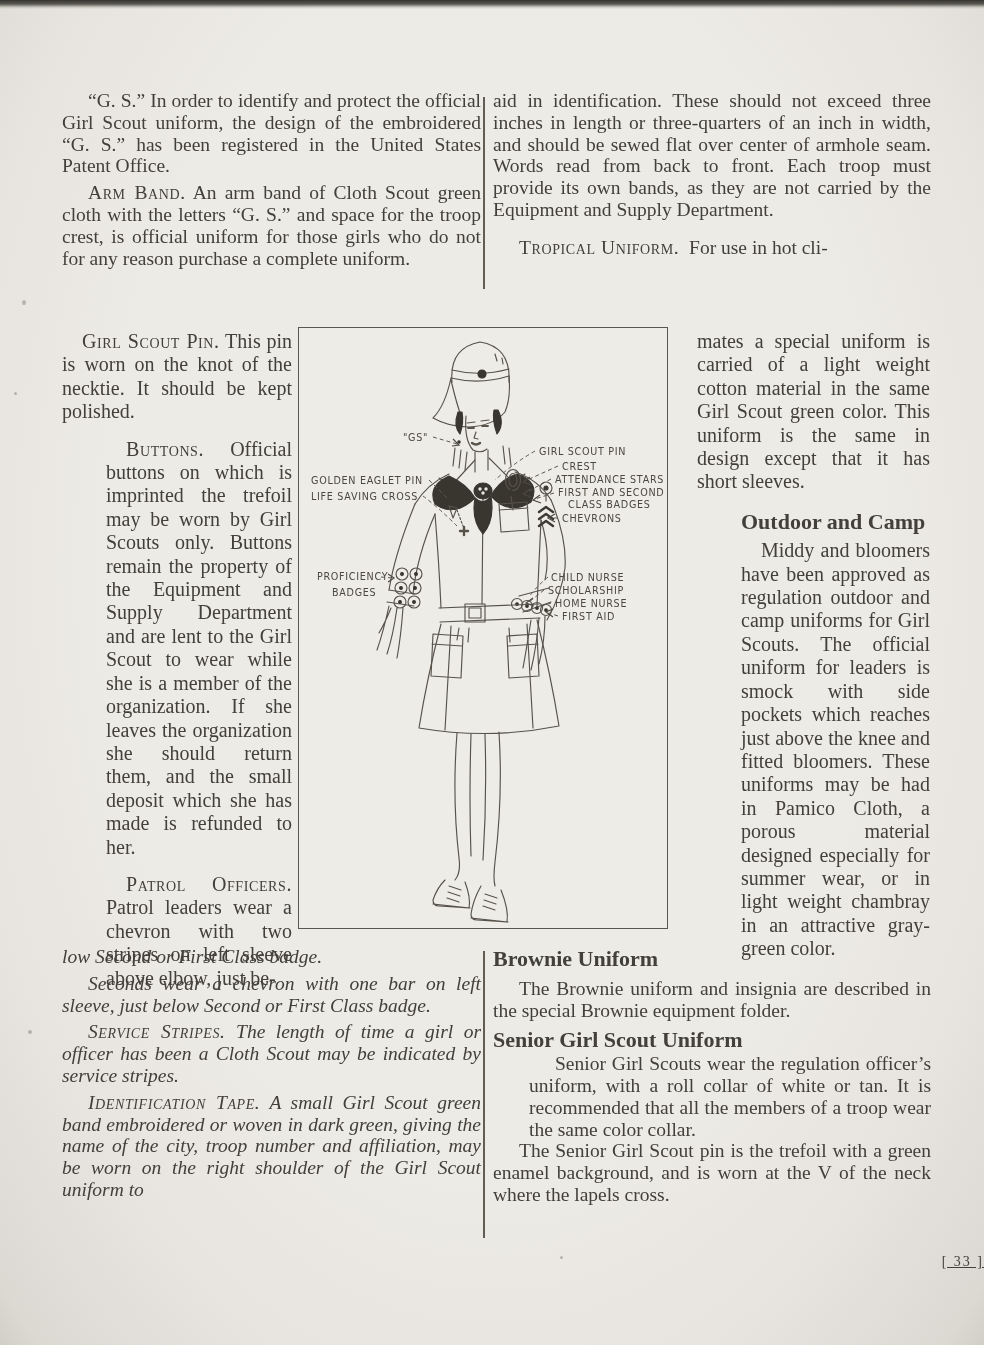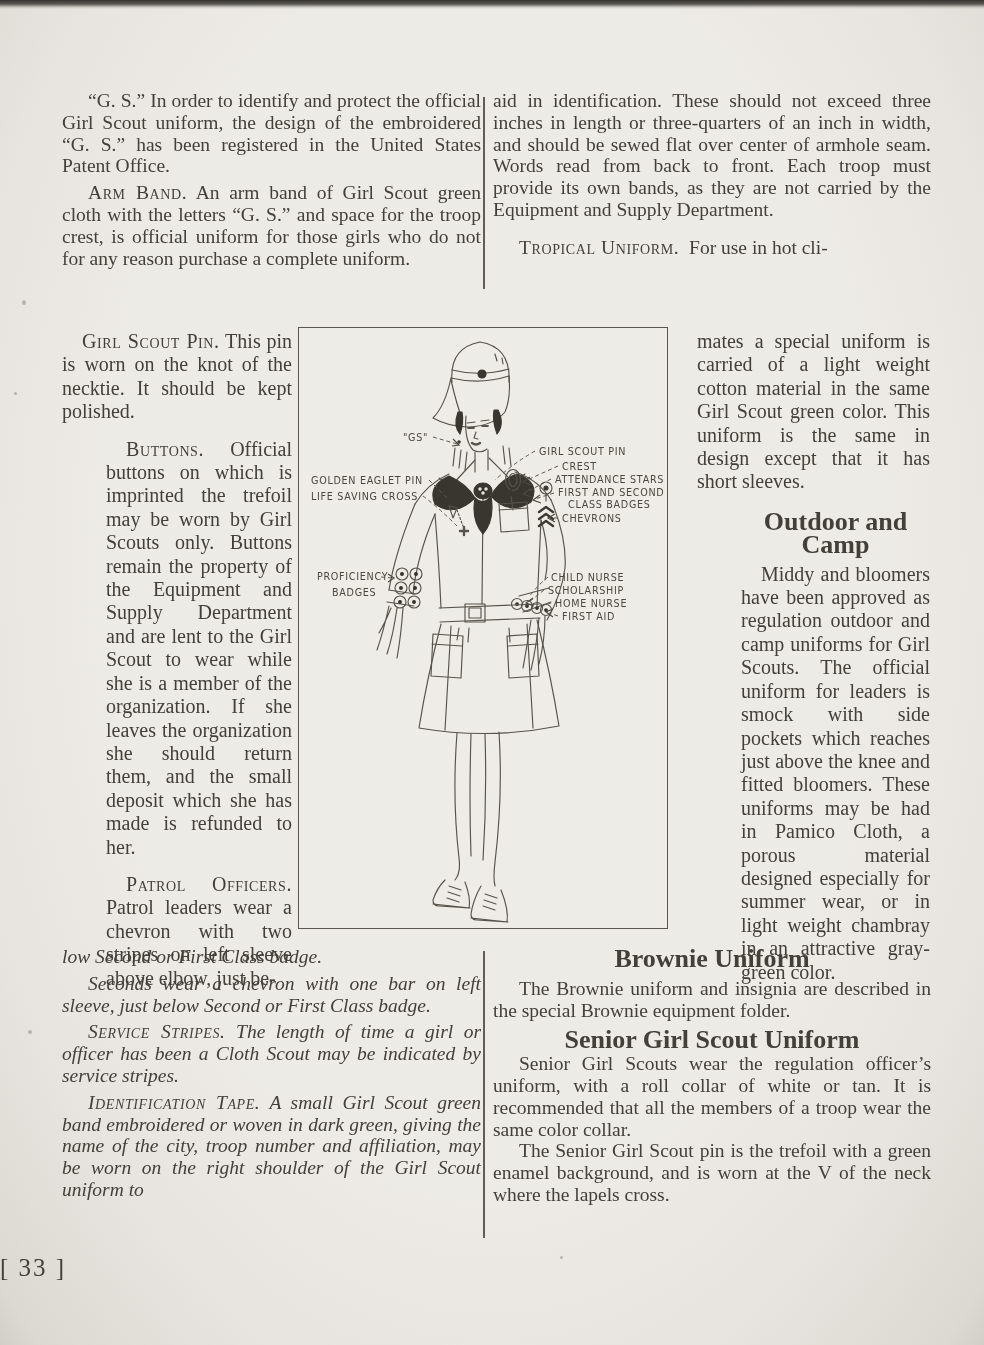--- a/index.html
+++ b/index.html
@@ -16,33 +16,33 @@
   .tblock { position:absolute; text-align:justify; }
   .wide   { font-size:19.5px; line-height:21.8px; }
   .narrow { font-size:20px;  line-height:23.4px; }
   .tblock p { margin:0; text-indent:26px; }
   .narrow p { text-indent:20px; }
   .wide p + p { margin-top:5px; }
   .narrow p + p { margin-top:14px;margin-left:44px; }
   .noindent { text-indent:0 !important; }
   .lead { font-variant:small-caps; letter-spacing:0.6px; }
   .subhead {
-    font-weight:bold; text-align:center; text-indent:0 !important;
-    font-size:26px;
+    font-weight:bold; text-align:left; text-indent:0 !important;
+    font-size:22px;
   }
   .gap-top { margin-top:16px !important; }
   .gap-top-sm { margin-top:8px !important; }
   .vrule { position:absolute; width:2px; background:#615d55; }
   .illus-box {
     position:absolute; left:298px; top:327px; width:370px; height:602px;
     border:1.6px solid #5b5750; box-sizing:border-box; background:rgba(255,255,255,0.06);
   }
   .pageno {
     position:absolute; top:1254px; left:0; width:100%;
-    text-align:left; font-size:25px; letter-spacing:2px; text-indent:0;
+    text-align:right; font-size:14px; letter-spacing:2px; text-indent:0;text-decoration:underline;
   }
   .speck { position:absolute; background:#8e8b84; border-radius:50%; opacity:0.55; }
   svg text {
     font-family:"DejaVu Sans","Liberation Sans",sans-serif;
     font-size:9.6px; letter-spacing:0.7px; fill:#4c483f;
   }
   .fig  { stroke:#57534b; stroke-width:1.15; fill:none; stroke-linecap:round; stroke-linejoin:round; }
   .figd { stroke:#39362f; fill:#39362f; }
   .ldr  { stroke:#5c584f; stroke-width:1; fill:none; stroke-dasharray:4 3; }
   .arr  { stroke:#4c483f; stroke-width:1.2; fill:none; }
@@ -51,21 +51,21 @@
 <body>
 
 <div class="page">
   <div class="scan-edge-top"></div>
 
   <div class="vrule" style="left:483px; top:97px; height:192px;"></div>
   <div class="vrule" style="left:483px; top:951px; height:287px;"></div>
 
   <div class="tblock wide" style="left:62px; top:90px; width:419px;">
     <p><span>“G. S.” In order to identify and protect the official Girl Scout uniform, the design of the embroidered “G. S.” has been registered in the United States Patent Office.</span></p>
-    <p><span class="lead">Arm Band.</span> <span>An arm band of Girl Scout green cloth with the letters “G. S.” and space for the troop crest, is official uniform for those girls who do not for any reason purchase a complete uniform.</span></p>
+    <p><span class="lead">Arm Band.</span> <span>An arm band of Cloth Scout green cloth with the letters “G. S.” and space for the troop crest, is official uniform for those girls who do not for any reason purchase a complete uniform.</span></p>
   </div>
 
   <div class="tblock wide" style="left:493px; top:90px; width:438px;">
     <p class="noindent"><span>aid in identification. These should not exceed three inches in length or three-quarters of an inch in width, and should be sewed flat over center of armhole seam. Words read from back to front. Each troop must provide its own bands, as they are not carried by the Equipment and Supply Department.</span></p>
     <p class="gap-top"><span class="lead">Tropical Uniform.</span>&nbsp; <span>For use in hot cli-</span></p>
   </div>
 
   <div class="tblock narrow" style="left:62px; top:330px; width:230px;">
     <p><span class="lead">Girl Scout Pin.</span> <span>This pin is worn on the knot of the necktie. It should be kept polished.</span></p>
     <p><span class="lead">Buttons.</span> <span>Official buttons on which is imprinted the trefoil may be worn by Girl Scouts only. Buttons remain the property of the Equipment and Supply Department and are lent to the Girl Scout to wear while she is a member of the organization. If she leaves the organization she should return them, and the small deposit which she has made is refunded to her.</span></p>
@@ -82,21 +82,21 @@
     <p class="noindent"><span>low Second or First Class badge.</span></p>
     <p><span>Seconds wear a chevron with one bar on left sleeve, just below Second or First Class badge.</span></p>
     <p><span class="lead">Service Stripes.</span> <span>The length of time a girl or officer has been a Cloth Scout may be indicated by service stripes.</span></p>
     <p><span class="lead">Identification Tape.</span> <span>A small Girl Scout green band embroidered or woven in dark green, giving the name of the city, troop number and affiliation, may be worn on the right shoulder of the Girl Scout uniform to</span></p>
   </div>
 
   <div class="tblock wide" style="left:493px; top:948px; width:438px;">
     <p class="subhead"><span>Brownie Uniform</span></p>
     <p class="gap-top-sm" style="margin-top:2px;"><span>The Brownie uniform and insignia are described in the special Brownie equipment folder.</span></p>
     <p class="subhead" style="margin-top:8px;"><span>Senior Girl Scout Uniform</span></p>
-    <p style="margin-top:2px;"><span>Senior Girl Scouts wear the regulation officer’s uniform, with a roll collar of white or tan. It is recommended that all the members of a troop wear the same color collar.</span></p>
+    <p style="margin-top:2px;margin-left:36px;"><span>Senior Girl Scouts wear the regulation officer’s uniform, with a roll collar of white or tan. It is recommended that all the members of a troop wear the same color collar.</span></p>
     <p style="margin-top:0;"><span>The Senior Girl Scout pin is the trefoil with a green enamel background, and is worn at the V of the neck where the lapels cross.</span></p>
   </div>
 
   <div class="illus-box">
     <svg width="367" height="599" viewBox="0 0 367 599">
       <g class="fig">
 
         <path d="M153,54 Q150,20 181,14 Q212,19 210,54"></path>
         <path d="M152,50 Q181,57 210,48 M153,42 Q181,49 210,41"></path>
         <circle cx="183" cy="46" r="4" class="figd"></circle>

